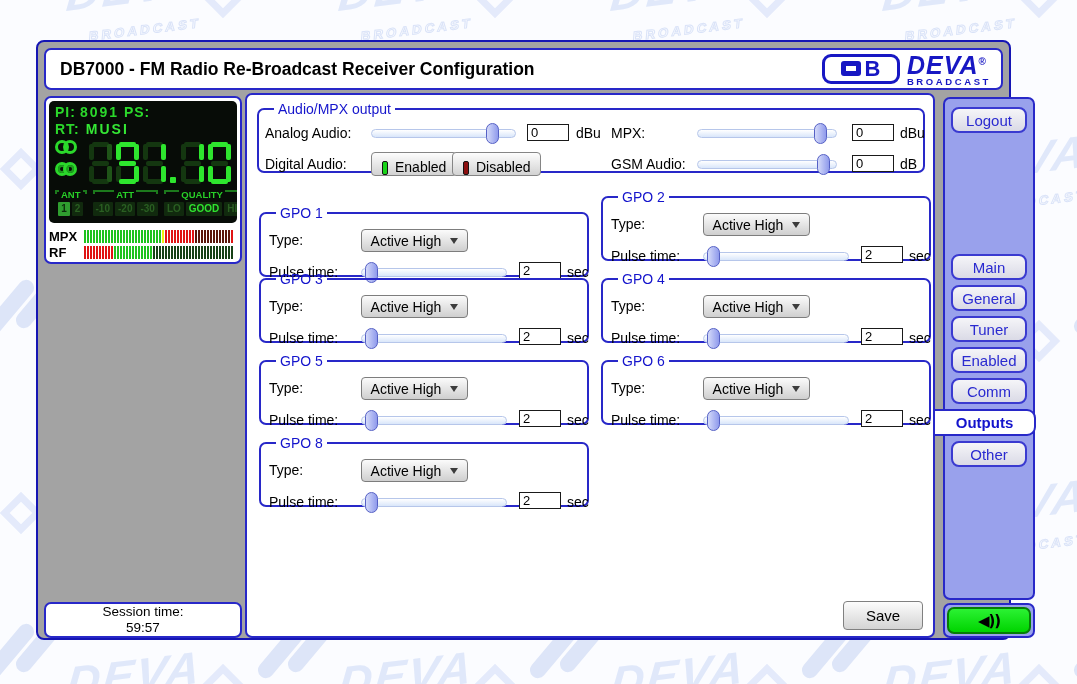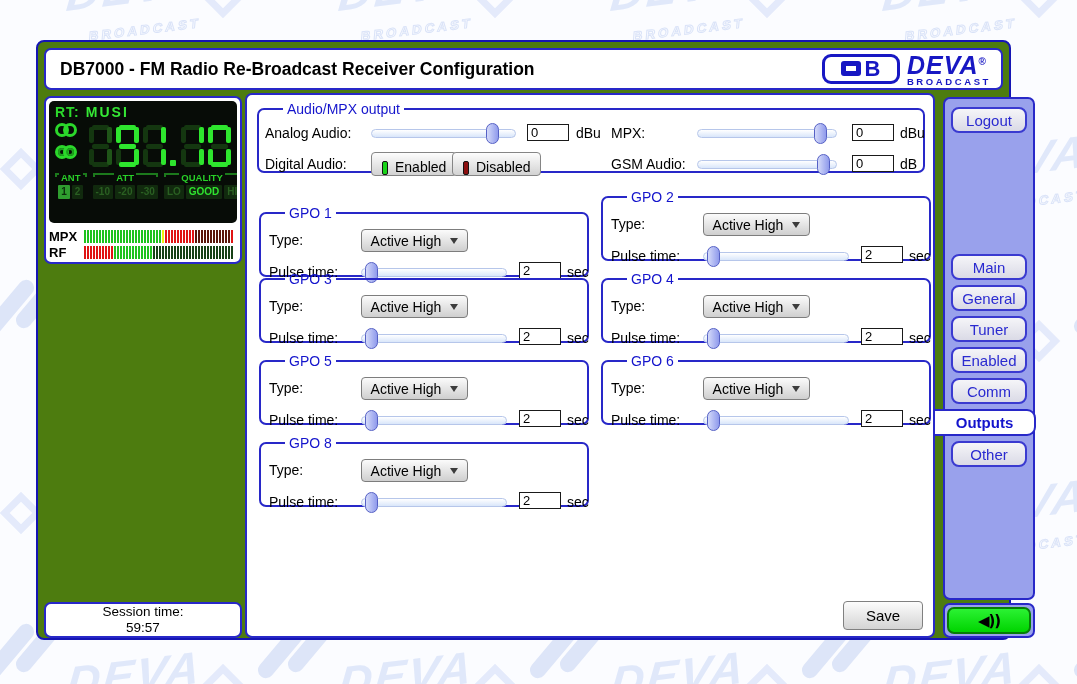--- a/index.html
+++ b/index.html
@@ -11,21 +11,21 @@
   .wm { position:absolute; width:272px; height:172px; }
   .wm .wb { position:absolute; width:16px; height:66px; border-radius:9px; background:#dde5f8; transform:rotate(40deg); }
   .wm .b1 { left:62px; top:8px; }
   .wm .b2 { left:92px; top:2px; }
   .wm .wd { position:absolute; left:-4px; top:60px; width:30px; height:30px; border:7px solid #e4eafb; transform:rotate(45deg); }
   .wm .wt { position:absolute; left:128px; top:38px; font-size:46px; font-weight:bold; font-style:italic; color:#e0e8fa; transform:skewX(-12deg) rotate(-7deg); letter-spacing:2px; }
   .wm .ws { position:absolute; left:150px; top:100px; font-size:13px; font-weight:bold; letter-spacing:3px; color:transparent; -webkit-text-stroke:1px #dae3f8; transform:skewX(-12deg) rotate(-7deg); }
 
   
   .window { position:absolute; left:36px; top:40px; width:975px; height:600px;
-            background:#4d7c0f; border:2px solid #1515b4; border-radius:8px; z-index:2; }
+            background:#a3a3a3; border:2px solid #1515b4; border-radius:8px; z-index:2; }
 
   .titlebar { position:absolute; left:6px; top:6px; right:6px; height:42px; background:#fff;
               border:2px solid #2828c8; border-radius:7px; display:flex; align-items:center; }
   .title { font-size:17.5px; font-weight:bold; color:#000; padding-left:14px; flex:1; }
 
   .logo { display:flex; align-items:center; gap:7px; padding-right:10px; }
   .logo-mark { width:78px; height:30px; border:3px solid #1717c3; border-radius:9px;
                display:flex; align-items:center; justify-content:center; gap:3px; }
   .logo-d { width:20px; height:15px; background:#1717c3; border-radius:3px; position:relative; }
   .logo-d::after { content:""; position:absolute; left:5px; top:5px; width:10px; height:5px; background:#fff; }
@@ -80,21 +80,21 @@
   .meters { margin-top:5px; }
   .mrow { display:flex; align-items:center; gap:5px; height:16px; }
   .mlabel { width:30px; font-size:13px; font-weight:bold; color:#000; }
   .mbars { display:flex; gap:1px; }
   .mbar { width:2px; height:13px; }
 
   
   .content { position:absolute; left:207px; top:51px; width:690px; height:545px; background:#fff;
              border:2px solid #2828c8; border-radius:7px; }
   .fs { position:absolute; border:2px solid #2828c8; border-radius:7px; }
-  .fs legend { color:#1414cc; font-size:14px; padding:0 4px; margin-left:24px; }
+  .fs legend { color:#1414cc; font-size:14px; padding:0 4px; margin-left:15px; }
   .audio-fs { left:10px; top:6px; width:668px; height:72px; }
   .lbl { position:absolute; font-size:14px; color:#000; white-space:nowrap; }
 
   .slider { position:absolute; height:9px; border:1px solid #b6c6ea; border-radius:5px;
             background:linear-gradient(#ffffff,#d9e6fa); }
   .thumb { position:absolute; top:-7px; width:13px; height:21px; border:1px solid #5560c5; border-radius:7px;
            background:linear-gradient(90deg,#d4daf9,#8f9aec);
            left:calc((100% - 13px) * var(--pos,0)); }
   .valbox { position:absolute; width:42px; height:17px; background:#fff; border:1.5px solid #1a1a1a;
             font-size:13px; line-height:15px; padding:0 3px; color:#000; }
@@ -292,20 +292,24 @@
       </div>
       <div class="logo-text">
         <div class="logo-name"><span>DEVA</span><sup>®</sup></div>
         <div class="logo-sub">BROADCAST</div>
       </div>
     </div>
   </div>
 
   <div class="lcd-box">
     <div class="lcd">
+      <div class="lcd-line">
+        <span>PI:</span><span class="v">8091</span>
+        <span>PS:</span>
+      </div>
       <div class="lcd-line">
         <span>RT:</span><span class="v v2">MUSI</span>
       </div>
       <div class="freqrow">
         <div class="st-icons">
           <div class="circpair cp1">
               <i class="circ"></i>
               <i class="circ"></i>
             </div>
           <div class="circpair cp2">

